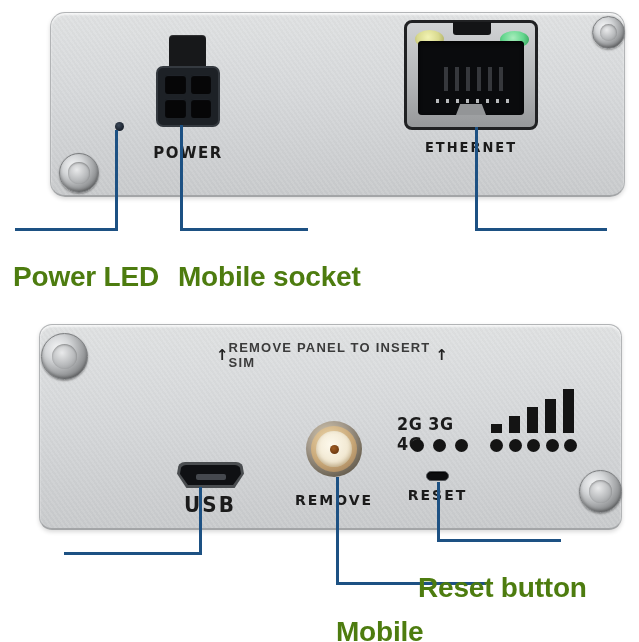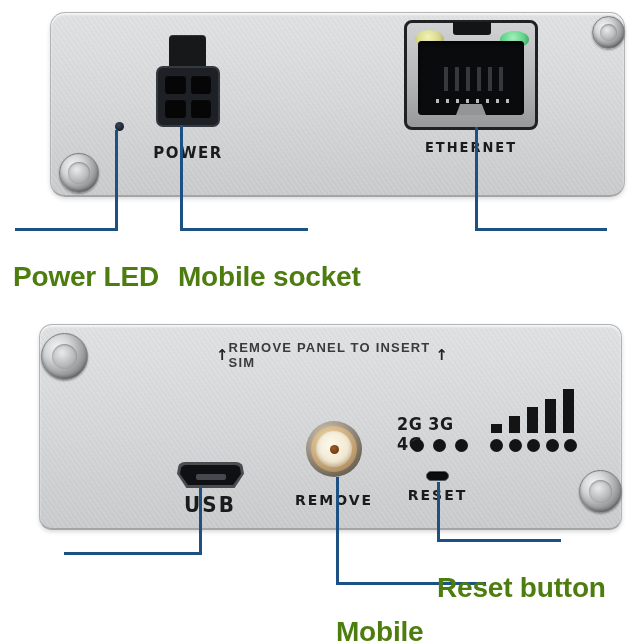--- a/index.html
+++ b/index.html
@@ -209,15 +209,15 @@
 
   <div class="c-line" style="left:199px; top:487px; width:3px; height:68px;"></div>
   <div class="c-line" style="left:64px; top:552px; width:138px; height:3px;"></div>
 
   <div class="c-line" style="left:336px; top:477px; width:3px; height:108px;"></div>
   <div class="c-line" style="left:336px; top:582px; width:150px; height:3px;"></div>
   <div class="c-label wrap" style="left:336px; top:589px; width:180px;">Mobile socket connector</div>
 
   <div class="c-line" style="left:437px; top:482px; width:3px; height:60px;"></div>
   <div class="c-line" style="left:437px; top:539px; width:124px; height:3px;"></div>
-  <div class="c-label" style="left:437px; top:545px;">Reset button</div>
+  <div class="c-label" style="left:418px; top:545px;">Reset button</div>
 
 </div>
 
 </body></html>

